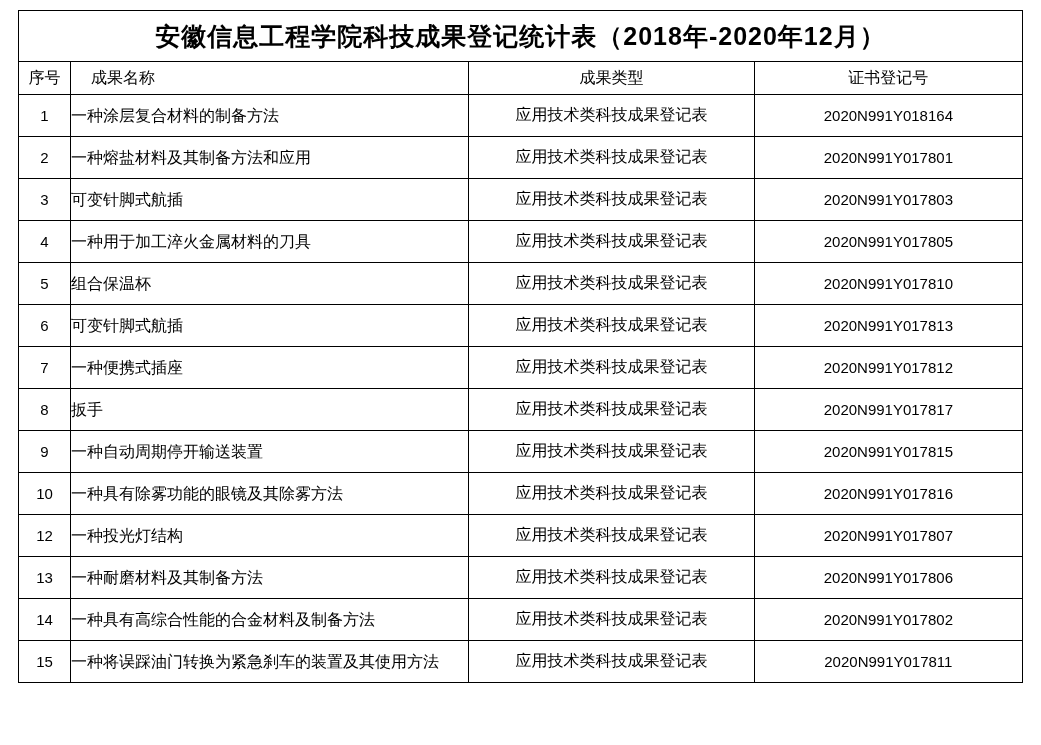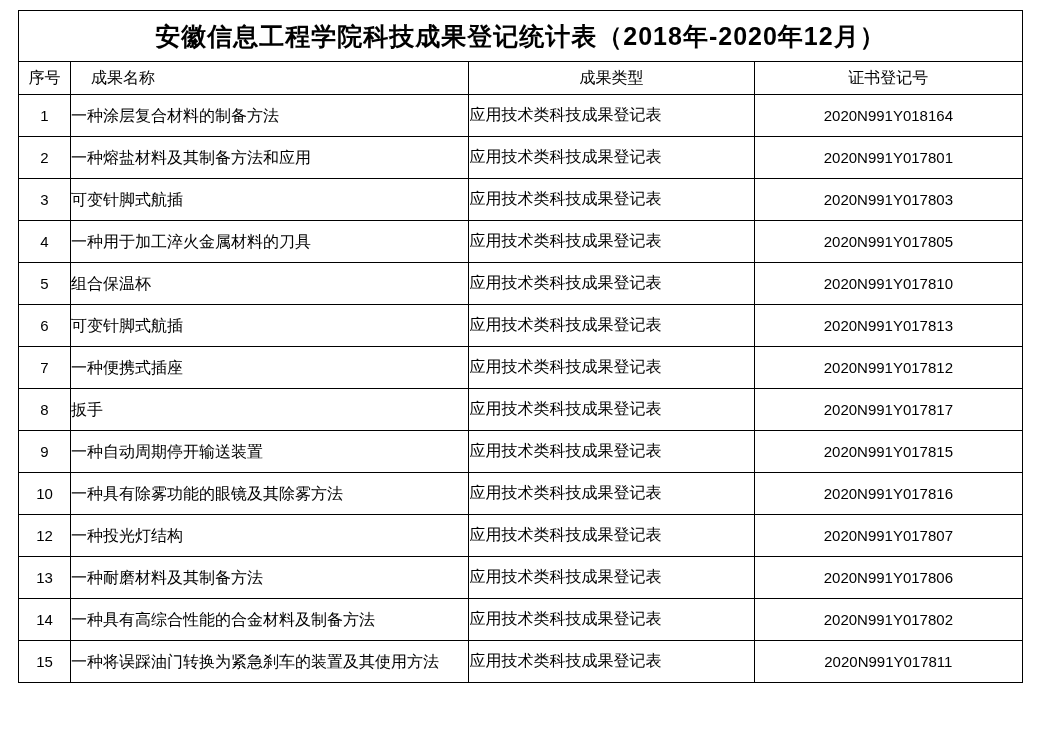--- a/index.html
+++ b/index.html
@@ -63,20 +63,21 @@
   }
   td.c-name {
     text-align: left;
     font-size: 16px;
     padding-left: 10px;
     padding-right: 6px;
     line-height: 1.25;
     margin-left: 25px;
   }
   td.c-type {
+    text-align: center;
     font-size: 16px;
     font-family: Liberation Serif, serif;
   }
   td.c-cert {
     text-align: center;
     font-size: 15px;
     margin-top: 19px;
   }
 </style>
 </head>

